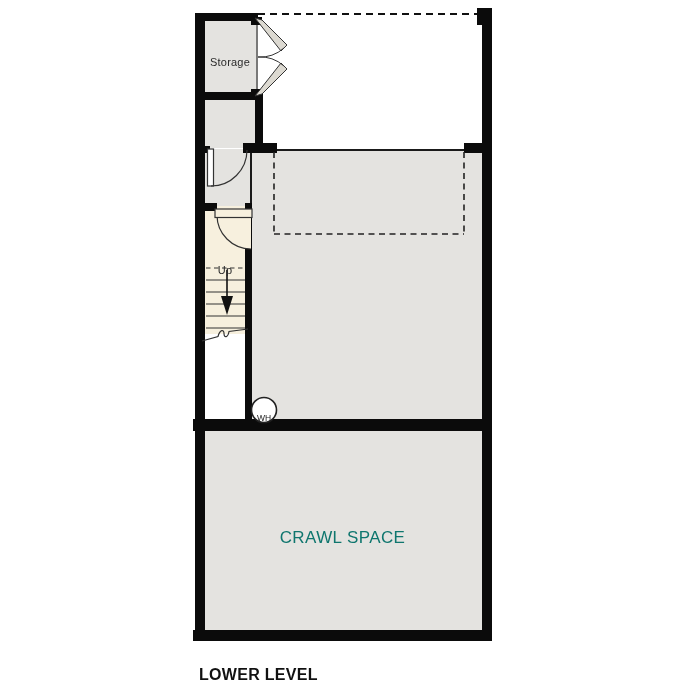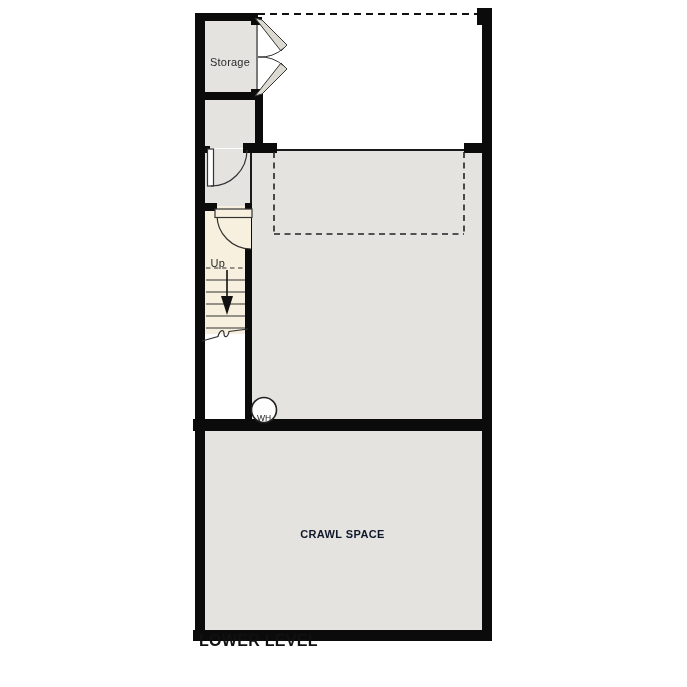--- a/index.html
+++ b/index.html
@@ -8,21 +8,21 @@
   .plan{position:absolute;inset:0;}
   .fill{position:absolute;background:#e4e3e0;}
   .fill.cream{background:#f7f0de;}
   .wall{position:absolute;background:#0b0b0b;}
   .thinline{position:absolute;background:#1a1a1a;}
   svg.overlay{position:absolute;left:0;top:0;width:687px;height:687px;}
   .lbl{position:absolute;color:#1c1c1c;white-space:pre;}
   .lbl.center{text-align:center;white-space:normal;margin-top:8px;}
   .room-name{font-size:11px;letter-spacing:.2px;color:#2a2a2a;}
   .big{font-weight:bold;font-size:15px;letter-spacing:.4px;color:#111;line-height:21px;}
-  .mid{font-weight:bold;font-size:11px;letter-spacing:.4px;color:#0f172a;}
+  .mid{font-weight:normal;font-size:17px;letter-spacing:.4px;color:#0f766e;}
   .title{font-weight:bold;font-size:16px;letter-spacing:.3px;color:#111;}
   .tiny{font-size:8.5px;color:#222;}
 </style>
 </head>
 <body>
 
 <div class="plan">
 
   <div class="fill" style="left:202px;top:18px;width:56px;height:78px;"></div>
   <div class="fill" style="left:202px;top:96px;width:56px;height:52px;"></div>
@@ -92,23 +92,23 @@
       <path d="M 202 341 L 218 336.5 C 220 329.5 224 329 224 333.5 C 224 338.5 228 337.5 229 331.5 L 248 329" fill="none" stroke="#333" stroke-width="1.2"></path>
     </g>
 
     <g>
       <circle cx="264" cy="410" r="12.5" fill="#ffffff" stroke="#222" stroke-width="1.6"></circle>
     </g>
   </svg>
 
   <div class="lbl room-name center" style="left:202px;top:48px;width:56px;">Storage</div>
 
-  <div class="lbl room-name center" style="left:205px;top:249px;width:20px;text-align:right;">Up</div>
+  <div class="lbl room-name center" style="left:205px;top:256px;width:40px;">Up</div>
 
   <div class="lbl big center" style="left:250px;top:261px;width:232px;">
   </div>
 
   <div class="lbl tiny center" style="left:252px;top:405px;width:24px;">WH</div>
 
   <div class="lbl mid center" style="left:203px;top:520px;width:279px;">CRAWL SPACE</div>
 
-  <div class="lbl title" style="left:199px;top:632px;">LOWER LEVEL</div>
+  <div class="lbl title" style="left:199px;top:666px;">LOWER LEVEL</div>
 </div>
 
 </body></html>

